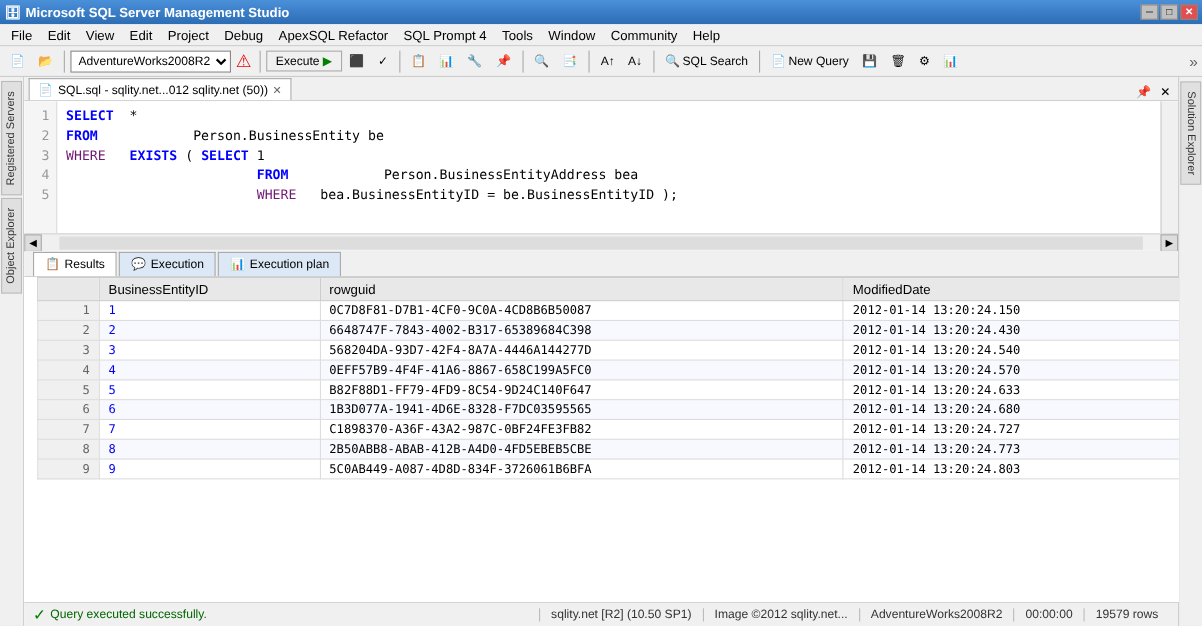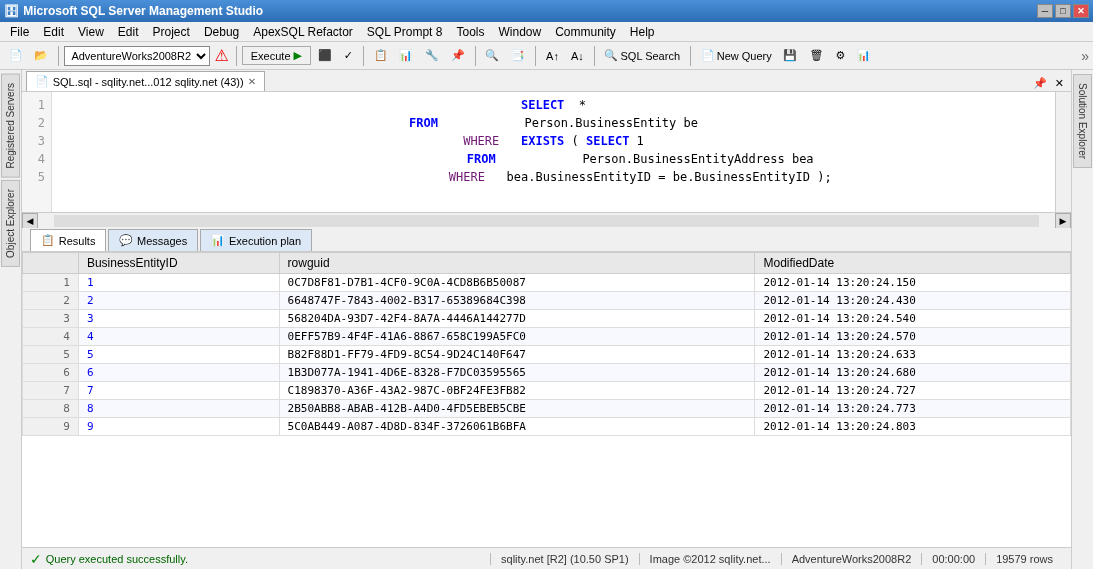--- a/index.html
+++ b/index.html
@@ -160,21 +160,20 @@
       line-height: 18px;
     }
     .sql-content {
       padding: 4px 8px;
       font-family: Consolas, monospace;
       font-size: 12px;
       line-height: 18px;
       flex: 1;
       overflow: auto;
       white-space: pre;
-      text-align: center;
     }
     .kw-blue { color: #0000ff; font-weight: bold; }
     .kw-gray { color: #701a75; }
 
     
     .editor-scrollbar {
       width: 16px;
       background: #f0f0f0;
       border-left: 1px solid #ccc;
     }
@@ -212,20 +211,21 @@
     
     .results-table-container {
       flex: 1;
       overflow: auto;
       background: white;
     }
     .results-table {
       border-collapse: collapse;
       width: 100%;
       font-size: 12px;
+      margin-left: 12px;
     }
     .results-table th {
       background: #e8e8e8;
       border: 1px solid #ccc;
       padding: 3px 8px;
       text-align: left;
       font-weight: normal;
       position: sticky;
       top: 0;
       white-space: nowrap;
@@ -332,21 +332,21 @@
 </div>
 
 <div class="menu-bar">
   <span class="menu-item">File</span>
   <span class="menu-item">Edit</span>
   <span class="menu-item">View</span>
   <span class="menu-item">Edit</span>
   <span class="menu-item">Project</span>
   <span class="menu-item">Debug</span>
   <span class="menu-item">ApexSQL Refactor</span>
-  <span class="menu-item">SQL Prompt 8</span>
+  <span class="menu-item">SQL Prompt 4</span>
   <span class="menu-item">Tools</span>
   <span class="menu-item">Window</span>
   <span class="menu-item">Community</span>
   <span class="menu-item">Help</span>
 </div>
 
 <div class="toolbar">
   <button class="toolbar-btn">📄</button>
   <button class="toolbar-btn">📂</button>
   <div class="toolbar-separator"></div>
@@ -394,21 +394,21 @@
   <div class="left-sidebar">
     <div class="sidebar-tab-vertical">Registered Servers</div>
     <div class="sidebar-tab-vertical">Object Explorer</div>
   </div>
 
   <div class="content-area">
 
     <div class="query-tabs">
       <div class="query-tab active">
         <span>📄</span>
-        <span>SQL.sql - sqlity.net...012 sqlity.net (43))</span>
+        <span>SQL.sql - sqlity.net...012 sqlity.net (50))</span>
         <span class="tab-close">✕</span>
       </div>
       <div style="margin-left:auto;display:flex;align-items:center;gap:2px;padding-right:4px;">
         <button class="tab-icon-btn">📌</button>
         <button class="tab-icon-btn">✕</button>
       </div>
     </div>
 
     <div class="sql-editor">
       <div class="line-numbers">
@@ -434,21 +434,21 @@
 
     <div class="results-area">
 
       <div class="results-tabs">
         <div class="result-tab active">
           <span>📋</span>
           <span>Results</span>
         </div>
         <div class="result-tab">
           <span>💬</span>
-          <span>Messages</span>
+          <span>Execution</span>
         </div>
         <div class="result-tab">
           <span>📊</span>
           <span>Execution plan</span>
         </div>
       </div>
 
       <div class="results-table-container">
         <table class="results-table">
           <thead>

